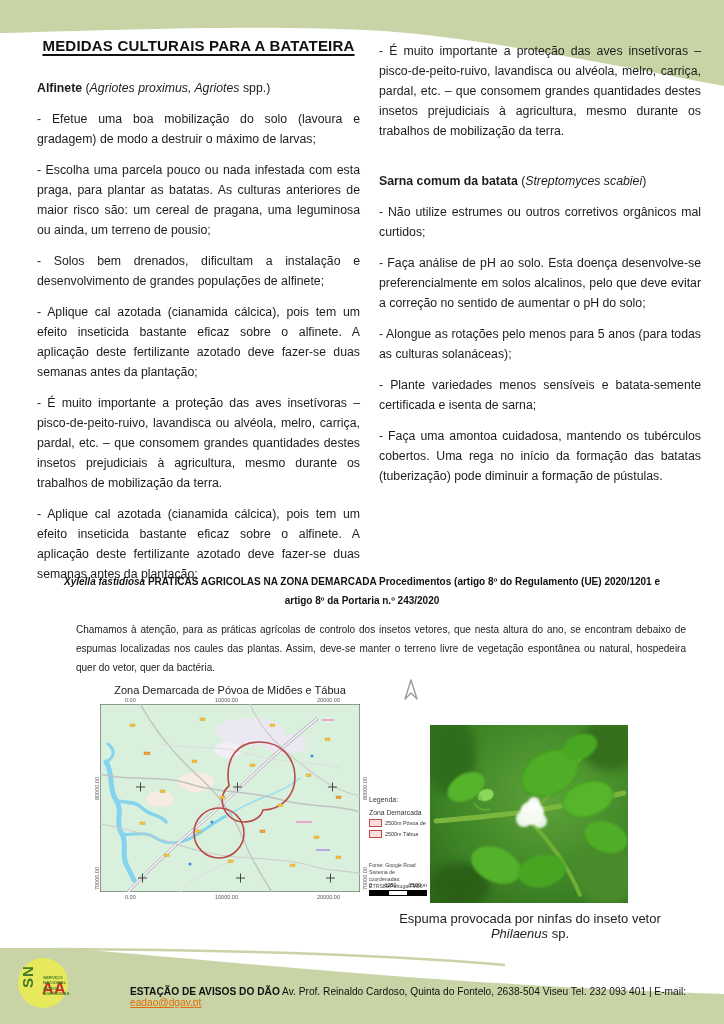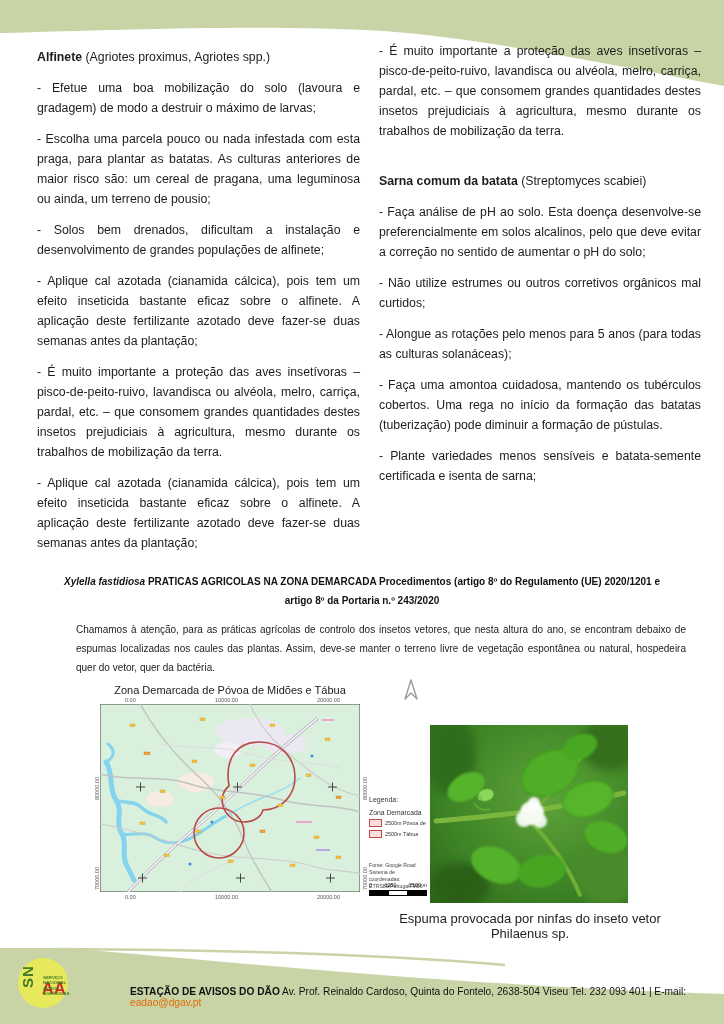--- a/index.html
+++ b/index.html
@@ -13,21 +13,21 @@
   
   .col{position:absolute;text-align:justify;font-size:12.3px;line-height:20px;color:#1d1d1d;}
   .col p{margin:11px 0 8px 0;}
   .doc-title{
     display:block;text-align:center;font-weight:bold;font-size:15px;letter-spacing:.2px;
     text-decoration:underline;text-decoration-thickness:2px;text-underline-offset:3px;
     margin:0 0 22px 0;color:#111;
   }
   .sec-head{margin:0 0 8px 0;}
   .b{font-weight:bold;}
-  .i{}
+  .i{font-style:italic;}
   .bi{font-weight:bold;font-style:italic;}
   
   .notice-head{
     position:absolute;left:60px;top:572px;width:604px;text-align:center;
     font-weight:bold;font-size:10px;line-height:19px;color:#111;
   }
   .notice-body{
     position:absolute;left:60px;top:620px;width:610px;
     font-size:10px;line-height:19px;text-align:justify;color:#222;margin-left:16px;
   }
@@ -58,49 +58,50 @@
   
   .logo{position:absolute;left:16px;top:954px;width:64px;height:60px;}
   .logo-circle{position:absolute;left:2px;top:4px;width:50px;height:50px;border-radius:50%;background:#e6e95c;}
   .logo-sn{position:absolute;left:3px;top:34px;transform:rotate(-90deg);transform-origin:left top;
     font-weight:bold;font-size:15px;color:#3f7d28;letter-spacing:1px;}
   .logo-aa{position:absolute;left:26px;top:2px;font-weight:bold;font-size:16px;color:#cc2b2b;letter-spacing:.5px;margin-top:24px;}
   .logo-lines{position:absolute;left:27px;top:21px;font-size:4.4px;line-height:5.4px;color:#3f7d28;font-weight:bold;}
   .footer-text{
     position:absolute;left:130px;top:986px;width:580px;font-size:10.2px;color:#111;
   }
-  .footer-text .email{color:#e36c0a;cursor:pointer;}
+  .footer-text .email{color:#e36c0a;text-decoration:underline;cursor:pointer;}
 </style>
 </head>
 <body>
 
 <div class="page">
 
   <svg class="band-svg" style="top:0" width="724" height="100" viewBox="0 0 724 100">
     <path d="M0,0 H724 V86 C600,62 478,38 384,31 C268,24 118,30 0,33 Z" fill="#c8d4a5"></path>
   </svg>
 
   <div class="col" style="left:37px;top:36px;width:323px;">
+    <span class="doc-title">MEDIDAS CULTURAIS PARA A BATATEIRA</span>
     <p class="sec-head"><span class="b">Alfinete</span><span> (</span><span class="i">Agriotes proximus, Agriotes</span><span> spp.)</span></p>
     <p>- Efetue uma boa mobilização do solo (lavoura e gradagem) de modo a destruir o máximo de larvas;</p>
     <p>- Escolha uma parcela pouco ou nada infestada com esta praga, para plantar as batatas. As culturas anteriores de maior risco são: um cereal de pragana, uma leguminosa ou ainda, um terreno de pousio;</p>
     <p>- Solos bem drenados, dificultam a instalação e desenvolvimento de grandes populações de alfinete;</p>
     <p>- Aplique cal azotada (cianamida cálcica), pois tem um efeito inseticida bastante eficaz sobre o alfinete. A aplicação deste fertilizante azotado deve fazer-se duas semanas antes da plantação;</p>
     <p>- É muito importante a proteção das aves insetívoras – pisco-de-peito-ruivo, lavandisca ou alvéola, melro, carriça, pardal, etc. – que consomem grandes quantidades destes insetos prejudiciais à agricultura, mesmo durante os trabalhos de mobilização da terra.</p>
     <p>- Aplique cal azotada (cianamida cálcica), pois tem um efeito inseticida bastante eficaz sobre o alfinete. A aplicação deste fertilizante azotado deve fazer-se duas semanas antes da plantação;</p>
   </div>
 
   <div class="col" style="left:379px;top:30px;width:322px;">
     <p>- É muito importante a proteção das aves insetívoras – pisco-de-peito-ruivo, lavandisca ou alvéola, melro, carriça, pardal, etc. – que consomem grandes quantidades destes insetos prejudiciais à agricultura, mesmo durante os trabalhos de mobilização da terra.</p>
     <p class="sec-head" style="margin-top:30px;"><span class="b">Sarna comum da batata</span><span> (</span><span class="i">Streptomyces scabiei</span><span>)</span></p>
+    <p>- Não utilize estrumes ou outros corretivos orgânicos mal curtidos;</p>
     <p>- Faça análise de pH ao solo. Esta doença desenvolve-se preferencialmente em solos alcalinos, pelo que deve evitar a correção no sentido de aumentar o pH do solo;</p>
-    <p>- Não utilize estrumes ou outros corretivos orgânicos mal curtidos;</p>
     <p>- Alongue as rotações pelo menos para 5 anos (para todas as culturas solanáceas);</p>
+    <p>- Plante variedades menos sensíveis e batata-semente certificada e isenta de sarna;</p>
     <p>- Faça uma amontoa cuidadosa, mantendo os tubérculos cobertos. Uma rega no início da formação das batatas (tuberização) pode diminuir a formação de pústulas.</p>
-    <p>- Plante variedades menos sensíveis e batata-semente certificada e isenta de sarna;</p>
   </div>
 
   <div class="notice-head"><span class="bi">Xylella fastidiosa</span><span> PRATICAS AGRICOLAS NA ZONA DEMARCADA Procedimentos (artigo 8º do Regulamento (UE) 2020/1201 e artigo 8º da Portaria n.º 243/2020</span></div>
   <div class="notice-body">Chamamos à atenção, para as práticas agrícolas de controlo dos insetos vetores, que nesta altura do ano, se encontram debaixo de espumas localizadas nos caules das plantas. Assim, deve-se manter o terreno livre de vegetação espontânea ou natural, hospedeira quer do vetor, quer da bactéria.</div>
 
   <div class="map-block">
     <div class="map-title">Zona Demarcada de Póvoa de Midões e Tábua</div>
 
     <svg class="north" width="20" height="24" viewBox="0 0 20 24">
       <path d="M10,2 L16,21 L10,15 L4,21 Z" fill="none" stroke="#9a9a9a" stroke-width="1.4" stroke-linejoin="round"></path>

